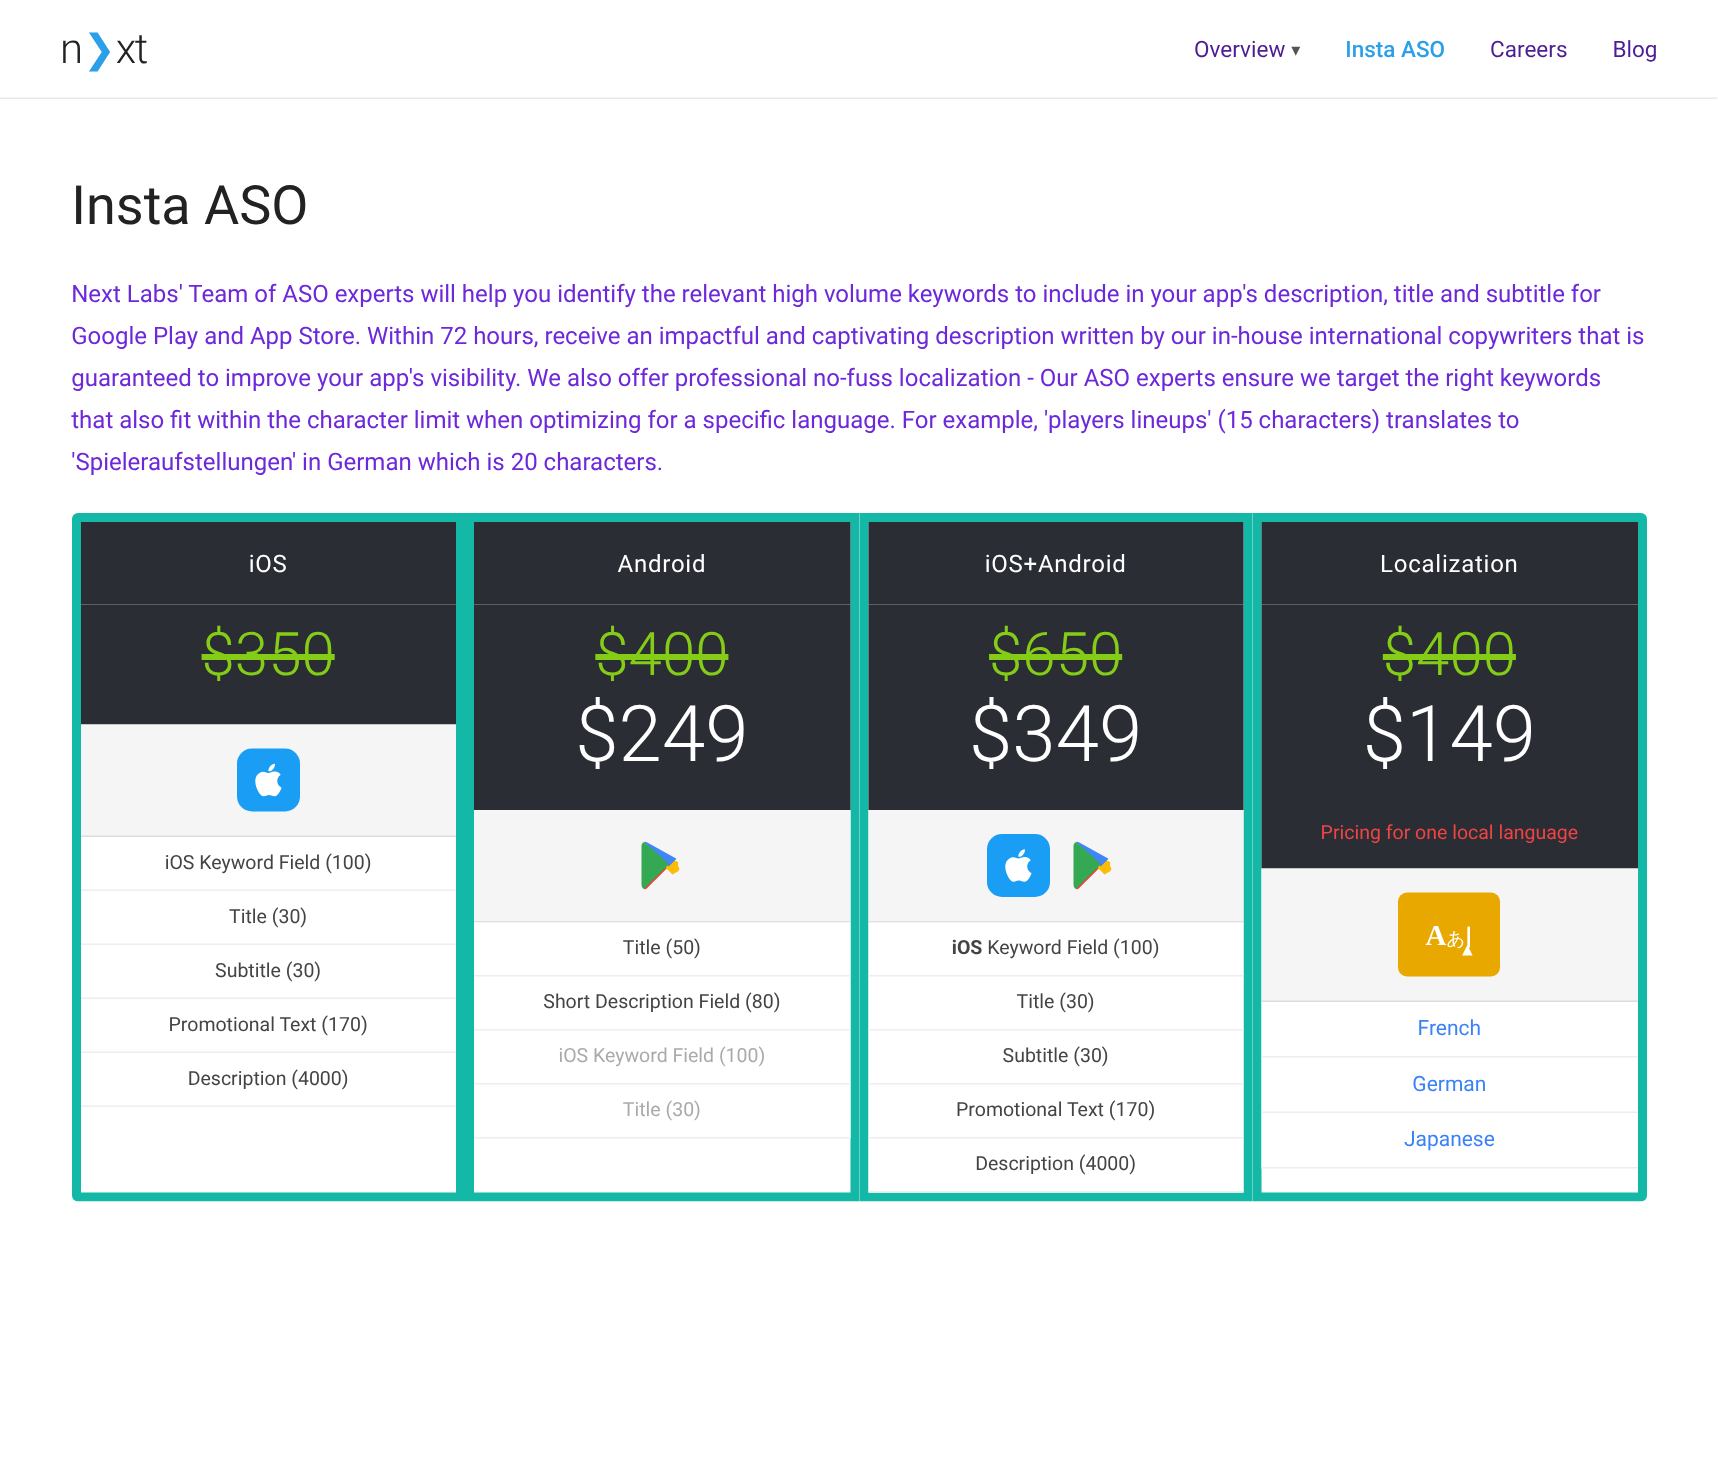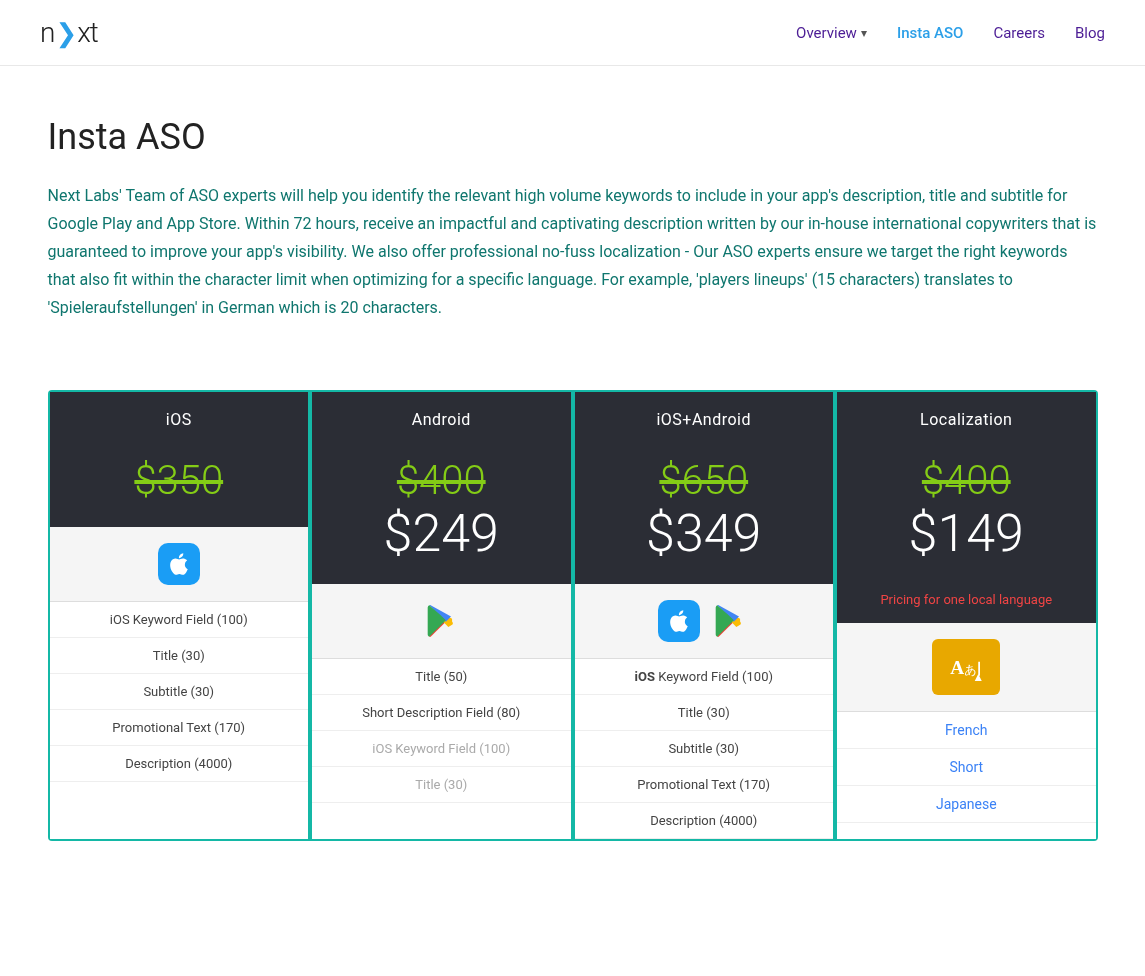--- a/index.html
+++ b/index.html
@@ -62,36 +62,36 @@
     .page-title {
       font-size: 36px;
       font-weight: 400;
       color: #222;
       margin-bottom: 24px;
     }
 
     .description {
       font-size: 16px;
       line-height: 1.75;
-      color: #0f766e;
-      margin-bottom: 68px;
+      color: #6d28d9;
+      margin-bottom: 20px;
     }
 
     
     .pricing-grid {
       display: grid;
       grid-template-columns: repeat(4, 1fr);
       gap: 0;
       border-radius: 4px;
       overflow: hidden;
     }
 
     .pricing-card {
       background: #fff;
-      border: 2px solid #14b8a6;
+      border: 6px solid #14b8a6;
     }
 
     .card-header {
       background: #2b2d35;
       color: #fff;
       text-align: center;
       padding: 18px 10px;
       font-size: 16px;
       font-weight: 400;
       letter-spacing: 0.5px;
@@ -324,19 +324,19 @@
             <rect width="48" height="40" rx="4" fill="#e8a800"></rect>
             <text x="6" y="28" font-size="22" fill="white" font-family="serif" font-weight="bold">A</text>
             <text x="22" y="28" font-size="14" fill="white" font-family="serif">あ</text>
             <rect x="38" y="14" width="2" height="16" fill="white"></rect>
             <polygon points="38,28 42,36 34,36" fill="white"></polygon>
           </svg>
         </div>
       </div>
       <div class="lang-list">
         <div class="lang-item">French</div>
-        <div class="lang-item">Short</div>
+        <div class="lang-item">German</div>
         <div class="lang-item">Japanese</div>
       </div>
     </div>
 
   </div>
 </main>
 
 </body></html>

